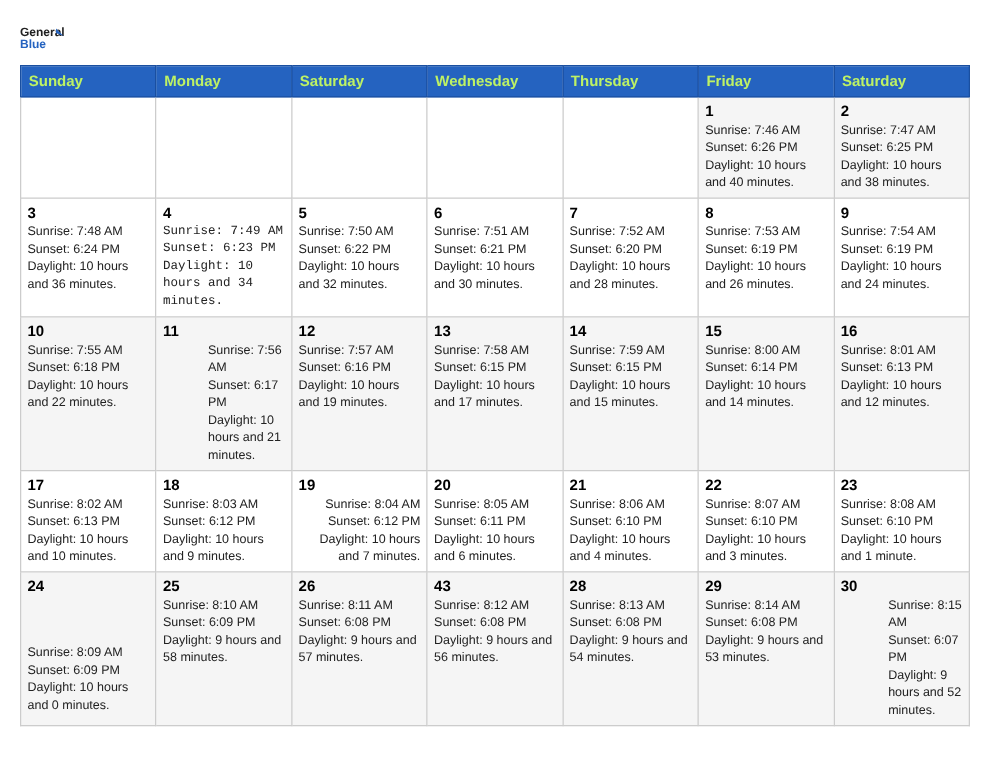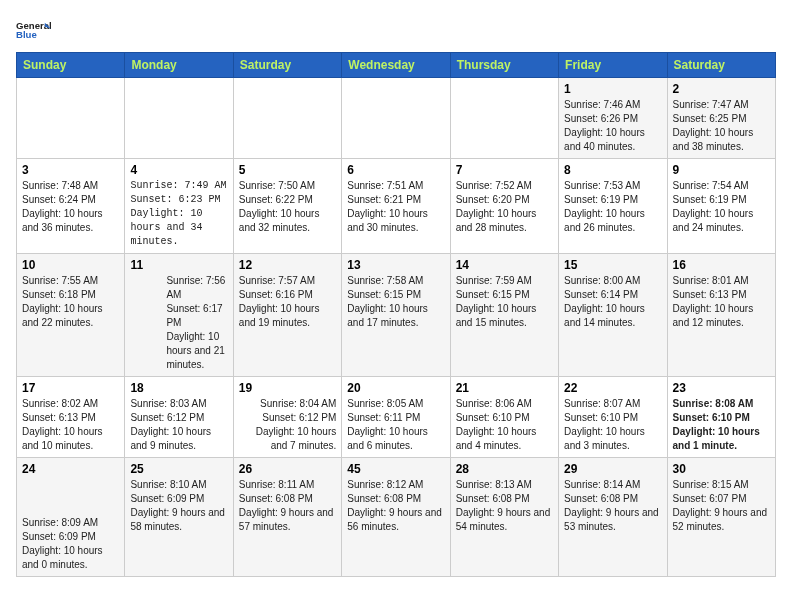--- a/index.html
+++ b/index.html
@@ -247,21 +247,21 @@
 Daylight: 10 hours and 4 minutes.</div>
         </td>
         <td>
           <span class="day-num">22</span>
           <div class="day-info" style="white-space: pre-line;">Sunrise: 8:07 AM
 Sunset: 6:10 PM
 Daylight: 10 hours and 3 minutes.</div>
         </td>
         <td>
           <span class="day-num">23</span>
-          <div class="day-info" style="white-space: pre-line; font-weight: bold;">Sunrise: 8:08 AM
+          <div class="day-info" style="white-space: pre-line;">Sunrise: 8:08 AM
 Sunset: 6:10 PM
 Daylight: 10 hours and 1 minute.</div>
         </td>
       </tr>
       <tr>
         <td>
           <span class="day-num">24</span>
           <div class="day-info" style="white-space: pre-line; margin-top: 40px;">Sunrise: 8:09 AM
 Sunset: 6:09 PM
 Daylight: 10 hours and 0 minutes.</div>
@@ -272,38 +272,38 @@
 Sunset: 6:09 PM
 Daylight: 9 hours and 58 minutes.</div>
         </td>
         <td>
           <span class="day-num">26</span>
           <div class="day-info" style="white-space: pre-line;">Sunrise: 8:11 AM
 Sunset: 6:08 PM
 Daylight: 9 hours and 57 minutes.</div>
         </td>
         <td>
-          <span class="day-num">45</span>
+          <span class="day-num">43</span>
           <div class="day-info" style="white-space: pre-line;">Sunrise: 8:12 AM
 Sunset: 6:08 PM
 Daylight: 9 hours and 56 minutes.</div>
         </td>
         <td>
           <span class="day-num">28</span>
           <div class="day-info" style="white-space: pre-line;">Sunrise: 8:13 AM
 Sunset: 6:08 PM
 Daylight: 9 hours and 54 minutes.</div>
         </td>
         <td>
           <span class="day-num">29</span>
           <div class="day-info" style="white-space: pre-line;">Sunrise: 8:14 AM
 Sunset: 6:08 PM
 Daylight: 9 hours and 53 minutes.</div>
         </td>
         <td>
           <span class="day-num">30</span>
-          <div class="day-info" style="white-space: pre-line;">Sunrise: 8:15 AM
+          <div class="day-info" style="white-space: pre-line; margin-left: 38px;">Sunrise: 8:15 AM
 Sunset: 6:07 PM
 Daylight: 9 hours and 52 minutes.</div>
         </td>
       </tr>
     </tbody>
 </table>
 
 </body></html>

